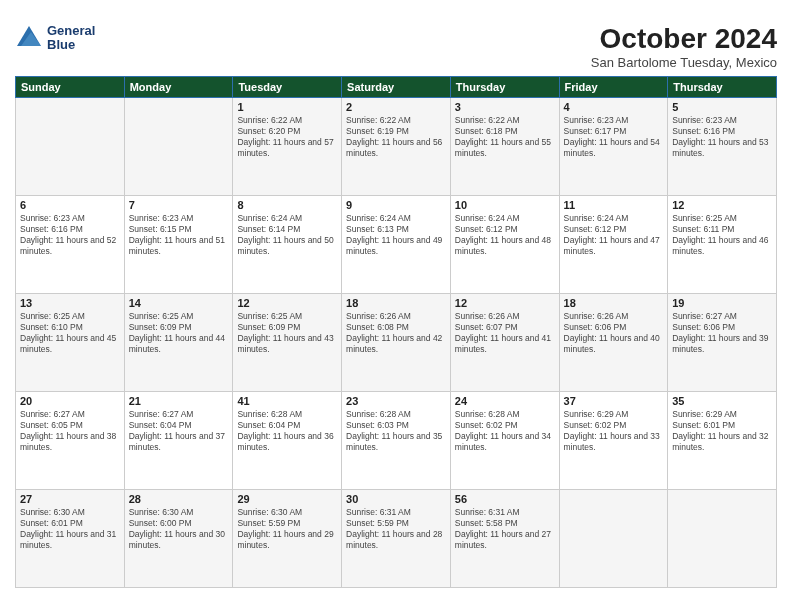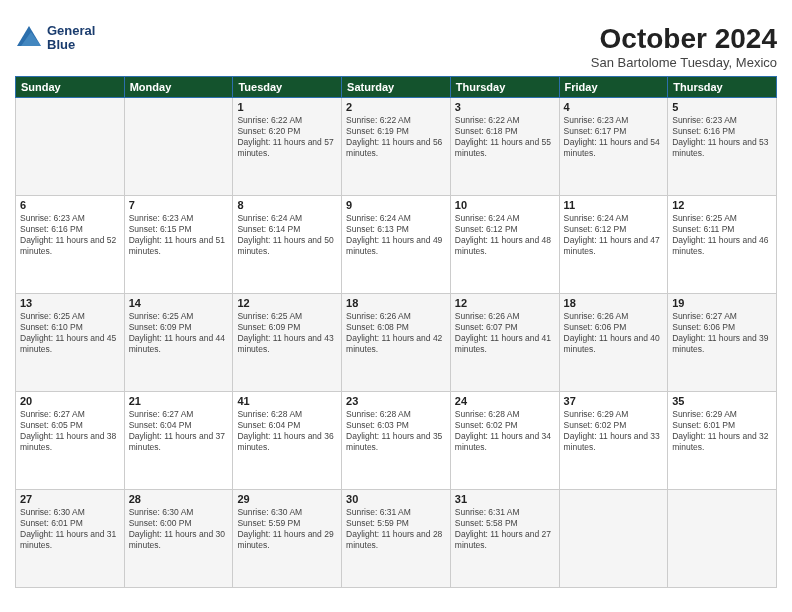--- a/index.html
+++ b/index.html
@@ -314,21 +314,21 @@
 Sunset: 5:59 PM
 Daylight: 11 hours and 29 minutes.</div>
           </td>
           <td>
             <span class="day-num">30</span>
             <div class="day-info" style="white-space: pre-line;">Sunrise: 6:31 AM
 Sunset: 5:59 PM
 Daylight: 11 hours and 28 minutes.</div>
           </td>
           <td>
-            <span class="day-num">31</span>
+            <span class="day-num">56</span>
             <div class="day-info" style="white-space: pre-line;">Sunrise: 6:31 AM
 Sunset: 5:58 PM
 Daylight: 11 hours and 27 minutes.</div>
           </td>
           <td class="empty-cell"></td>
           <td class="empty-cell"></td>
         </tr>
       </tbody>
   </table>
 </div>

